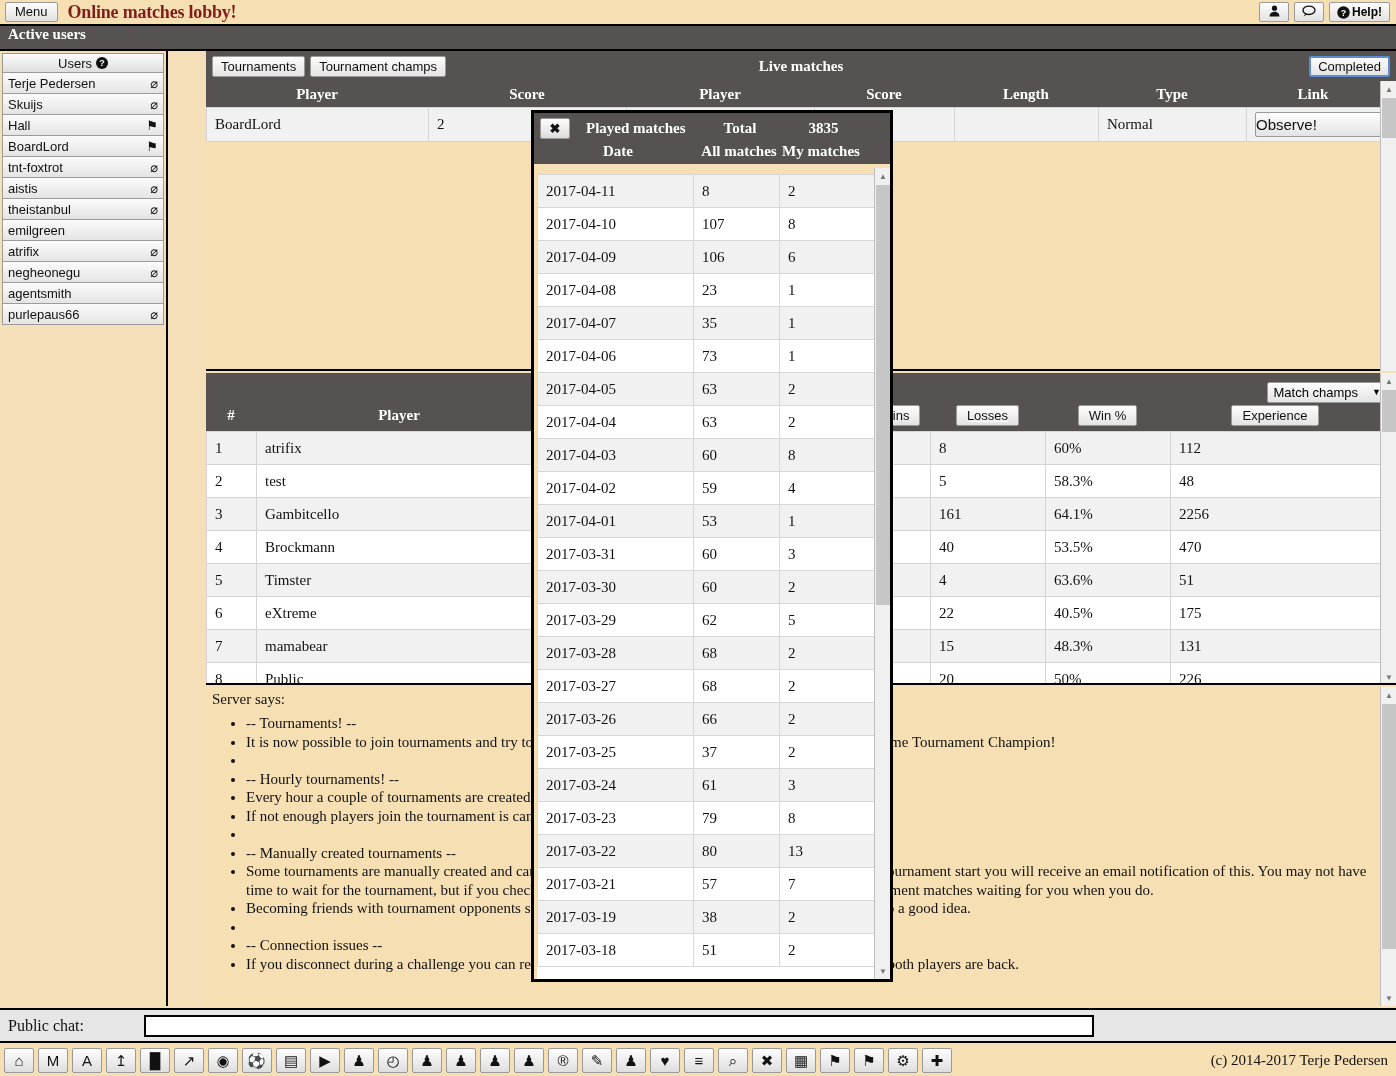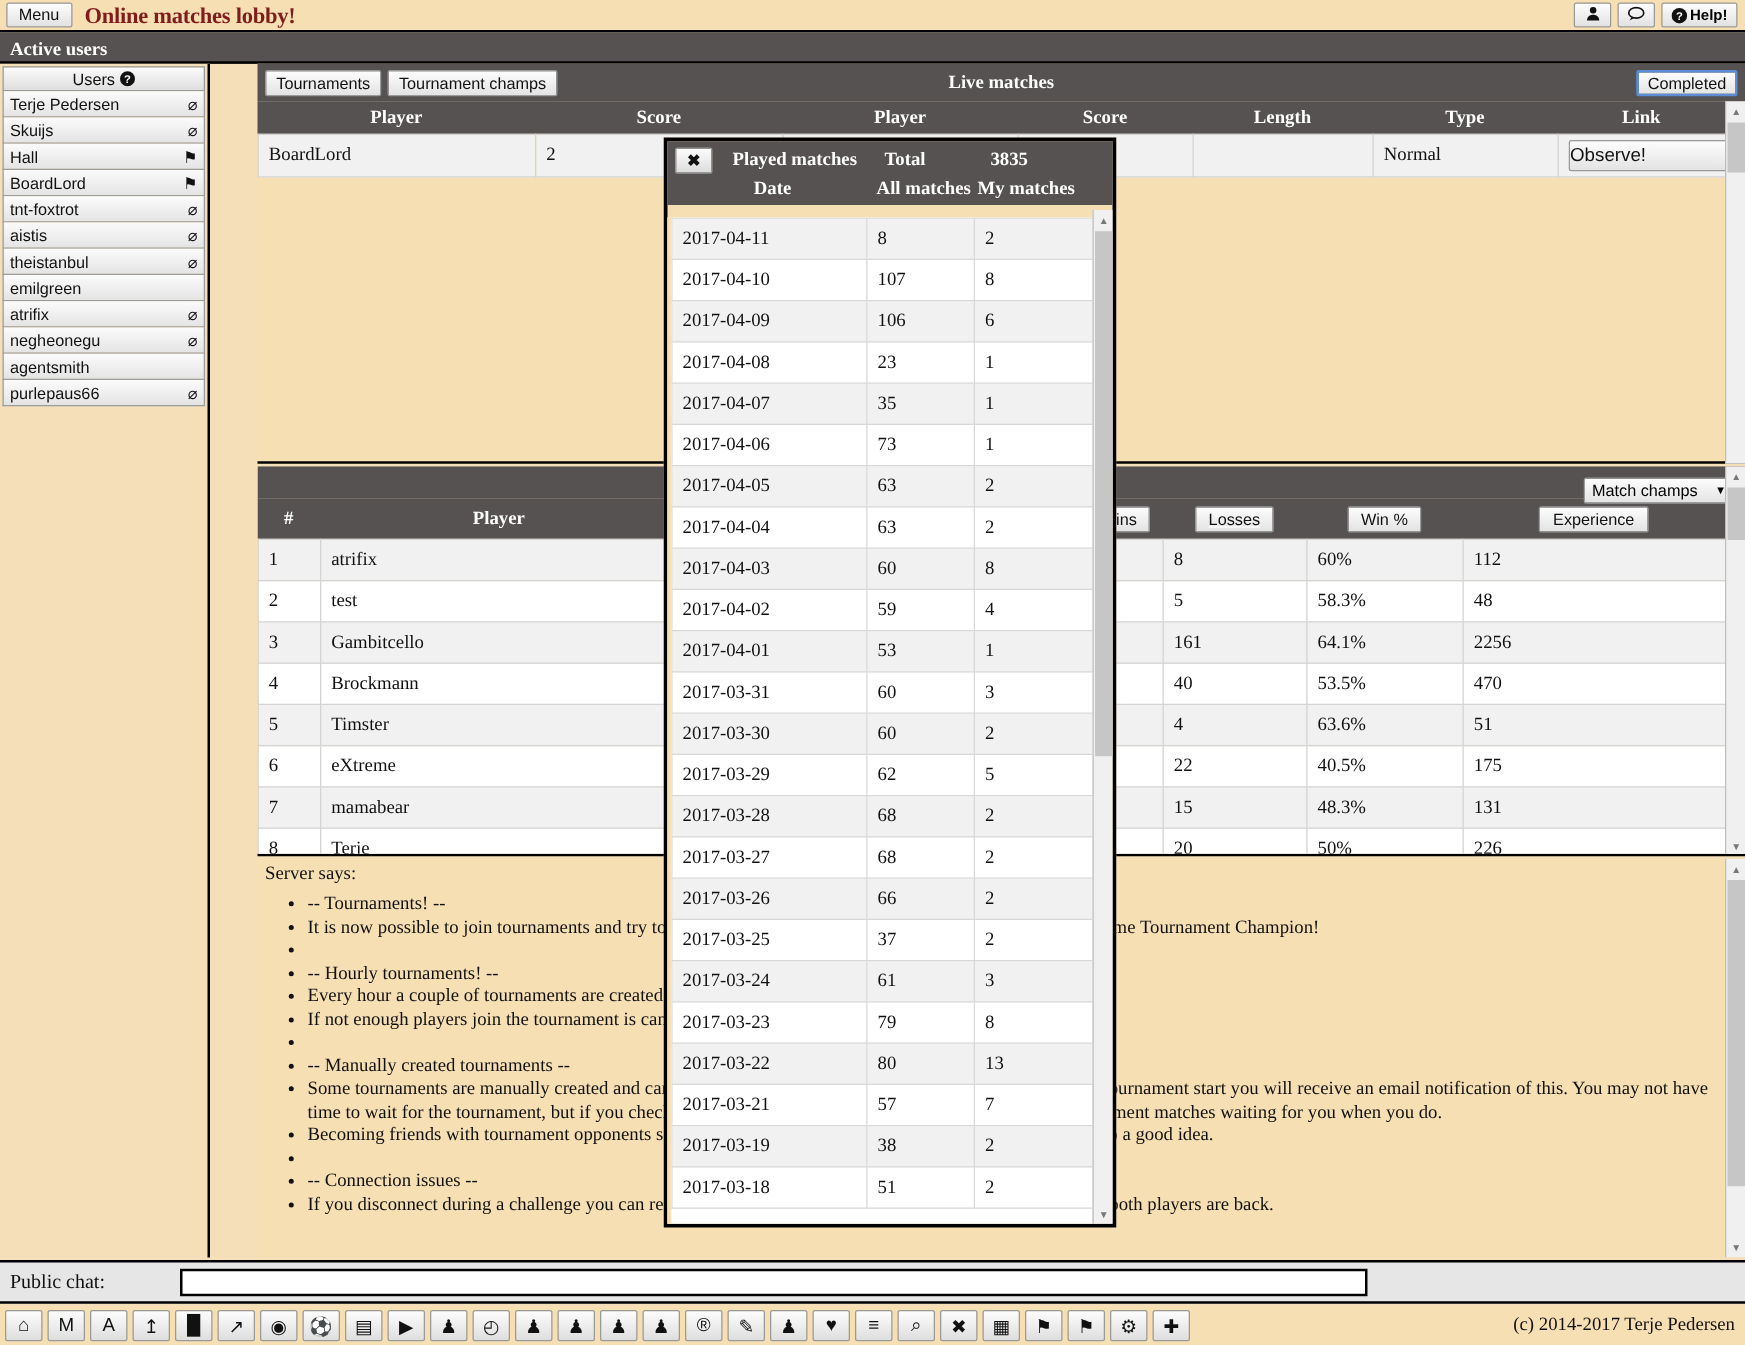--- a/index.html
+++ b/index.html
@@ -49,21 +49,21 @@
     cursor: pointer;
     display: flex; align-items: center; justify-content: center; gap: 2px;
     height: 20px;
   }
 
   
   #activebar {
     position: absolute; left: 0; top: 26px; width: 1396px; height: 25px;
     background: #555251;
     border-bottom: 2px solid #000;
-    display: flex; align-items: flex-end;
+    display: flex; align-items: flex-start;
     color: #fff;
     font-weight: bold;
     font-size: 15px;
     padding-left: 8px;
   }
 
   
   #userspanel {
     position: absolute; left: 0; top: 51px; width: 168px; height: 955px;
     background: #f5dfb8;
@@ -294,21 +294,21 @@
     width: 30px; height: 21px;
     background: linear-gradient(#fdfdfd,#dcdcdc);
     border: 1px solid #9a9a9a;
     border-radius: 2px;
     display: flex; align-items: center; justify-content: center;
     color: #111; font-size: 13px; font-weight: bold;
     cursor: pointer;
     font-family: "Liberation Sans", sans-serif;
   }
   .mh-t1 { font-weight: bold; font-size: 15px; margin-left: 16px; }
-  .mh-t2 { font-weight: bold; font-size: 15px; margin-left: 22px; }
+  .mh-t2 { font-weight: bold; font-size: 15px; margin-left: 38px; }
   .mh-t3 { font-weight: bold; font-size: 15px; margin-left: 52px; }
   .mh-row2 { display: flex; font-weight: bold; font-size: 15px; margin-top: 4px; }
   .mh-row2 .c1 { width: 156px; text-align: center; }
   .mh-row2 .c2 { width: 86px; text-align: center; }
   .mh-row2 .c3 { width: 96px; }
   #modal-body {
     position: absolute; left: 0; top: 61px; width: 340px; height: 805px;
     overflow: hidden;
     background: #fff;
     border-left: 3px solid #f7dfb4;
@@ -570,21 +570,21 @@
             <td>7</td>
             <td>mamabear</td>
             <td>World</td>
             <td></td>
             <td>15</td>
             <td>48.3%</td>
             <td>131</td>
           </tr>
           <tr>
             <td>8</td>
-            <td>Terje</td>
+            <td>Public</td>
             <td>Exper</td>
             <td></td>
             <td>20</td>
             <td>50%</td>
             <td>226</td>
           </tr>
         </tbody>
     </table>
     <div class="vscroll" style="top:0;height:312px;">
       <div class="arrow" style="top:0;">▲</div>

